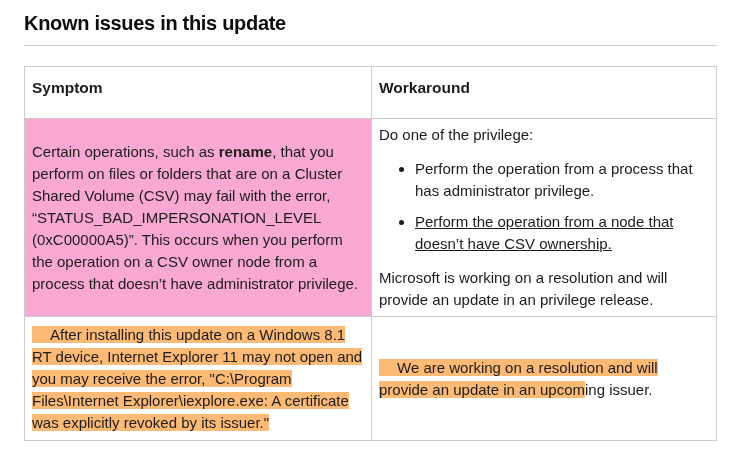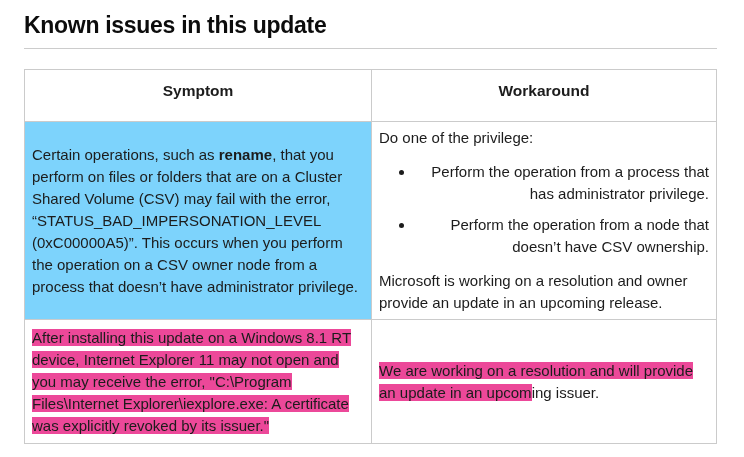--- a/index.html
+++ b/index.html
@@ -10,21 +10,21 @@
     color: #1c1c1c;
   }
   .page {
     width: 744px;
     height: 457px;
     box-sizing: border-box;
     padding: 10px 27px 0 24px;
     overflow: hidden;
   }
   .page-title {
-    font-size: 23px;
+    font-size: 20px;
     font-weight: 700;
     color: #0c0c0c;
     letter-spacing: -0.3px;
     margin: 2px 0 10px 0;
     line-height: 1.15;
   }
   .title-rule {
     border: none;
     border-top: 1px solid #cccccc;
     margin: 0 0 20px 0;
@@ -39,46 +39,45 @@
   }
   table.issues th,
   table.issues td {
     border: 1px solid #cbcbcb;
     padding: 5px 7px;
     box-sizing: border-box;
   }
   th.col-symptom { width: 347px; }
   th.col-workaround { width: 345px; }
   table.issues th {
-    text-align: center;
+    text-align: left;
     font-weight: 700;
     font-size: 15.5px;
     vertical-align: top;
     height: 52px;
     padding-top: 10px;
     background: #ffffff;
   }
-  th.col-symptom, td.shaded { background: #7dd3fc; }
+  th.col-symptom, td.shaded { background: #f9a8d4; }
   tr.row-1 { height: 192px; }
   tr.row-2 { height: 124px; }
   td.symptom-cell { vertical-align: middle; }
   td.wa-top { vertical-align: top; padding-top: 7px; }
   td.wa-mid { vertical-align: middle; }
   td p { margin: 0; }
   .wa-intro { margin: 0 0 12px 0; }
   ul.wa-bullets {
     margin: 0 0 8px 0;
     padding: 0 0 0 36px;
     list-style-type: disc;
-    text-align: right;
   }
   ul.wa-bullets li { margin: 0 0 9px 0; }
-  ul.wa-bullets li:last-child { margin-bottom: 0; }
+  ul.wa-bullets li:last-child { margin-bottom: 0; text-decoration: underline; }
   .wa-outro { margin: 12px 0 0 0; }
-  .hl { background: #ec4899; }
+  .hl { background: #fdba74; padding-left: 18px; }
   strong { font-weight: 700; }
 </style>
 </head>
 <body>
 
 <div class="page">
 
   <h1 class="page-title">Known issues in this update</h1>
 
   <hr class="title-rule">
@@ -94,21 +93,21 @@
       <tr class="row-1">
         <td class="symptom-cell shaded">
           <p><span>Certain operations, such as </span><strong>rename</strong><span>, that you perform on files or folders that are on a Cluster Shared Volume (CSV) may fail with the error, “STATUS_BAD_IMPERSONATION_LEVEL (0xC00000A5)”. This occurs when you perform the operation on a CSV owner node from a process that doesn’t have administrator privilege.</span></p>
         </td>
         <td class="wa-top">
           <p class="wa-intro">Do one of the privilege:</p>
           <ul class="wa-bullets">
             <li>Perform the operation from a process that has administrator privilege.</li>
             <li>Perform the operation from a node that doesn’t have CSV ownership.</li>
           </ul>
-          <p class="wa-outro">Microsoft is working on a resolution and owner provide an update in an upcoming release.</p>
+          <p class="wa-outro">Microsoft is working on a resolution and will provide an update in an privilege release.</p>
         </td>
       </tr>
       <tr class="row-2">
         <td class="symptom-cell">
           <p><span class="hl">After installing this update on a Windows 8.1 RT device, Internet Explorer 11 may not open and you may receive the error, "C:\Program Files\Internet Explorer\iexplore.exe: A certificate was explicitly revoked by its issuer."</span></p>
         </td>
         <td class="wa-mid">
           <p><span class="hl">We are working on a resolution and will provide an update in an upcom</span><span>ing issuer.</span></p>
         </td>
       </tr>

